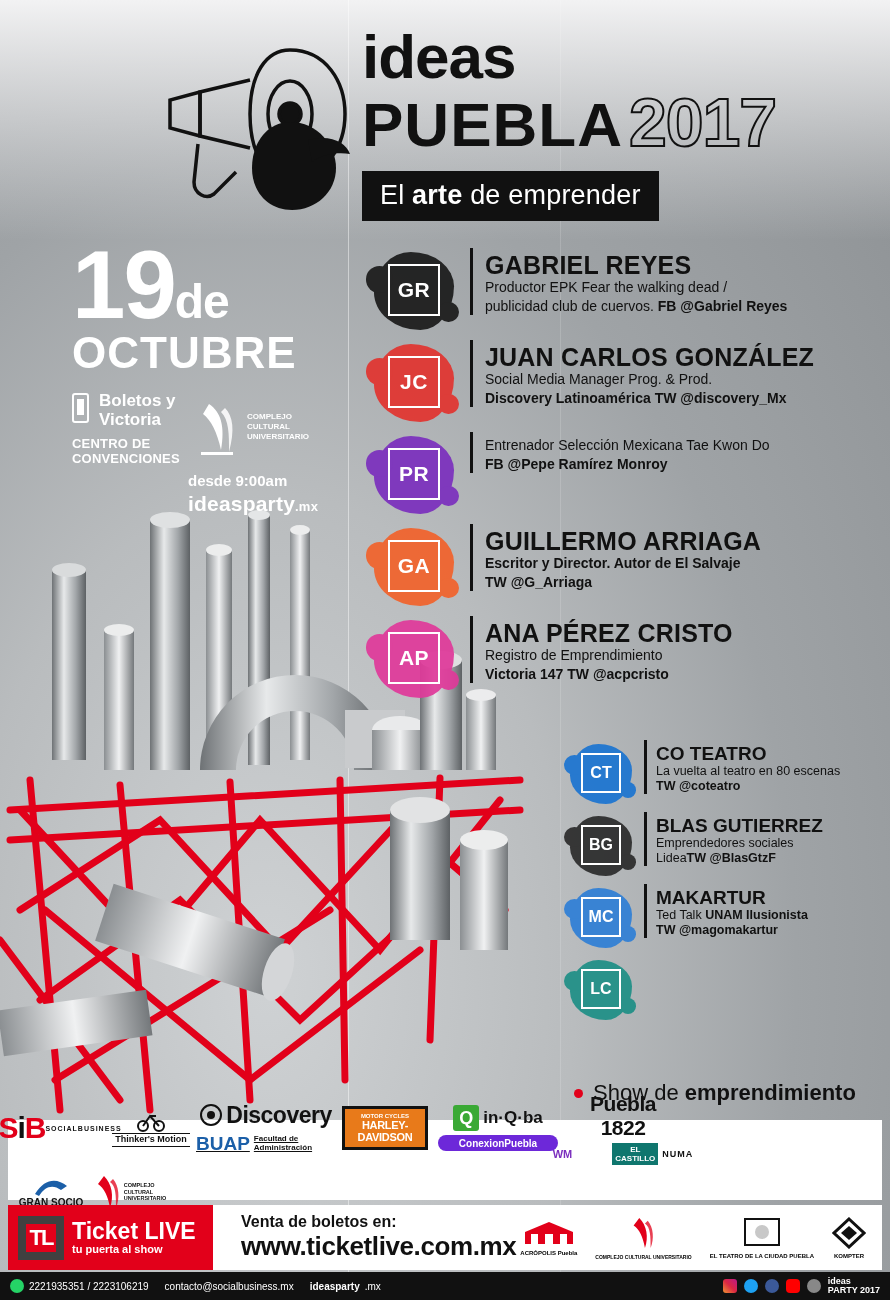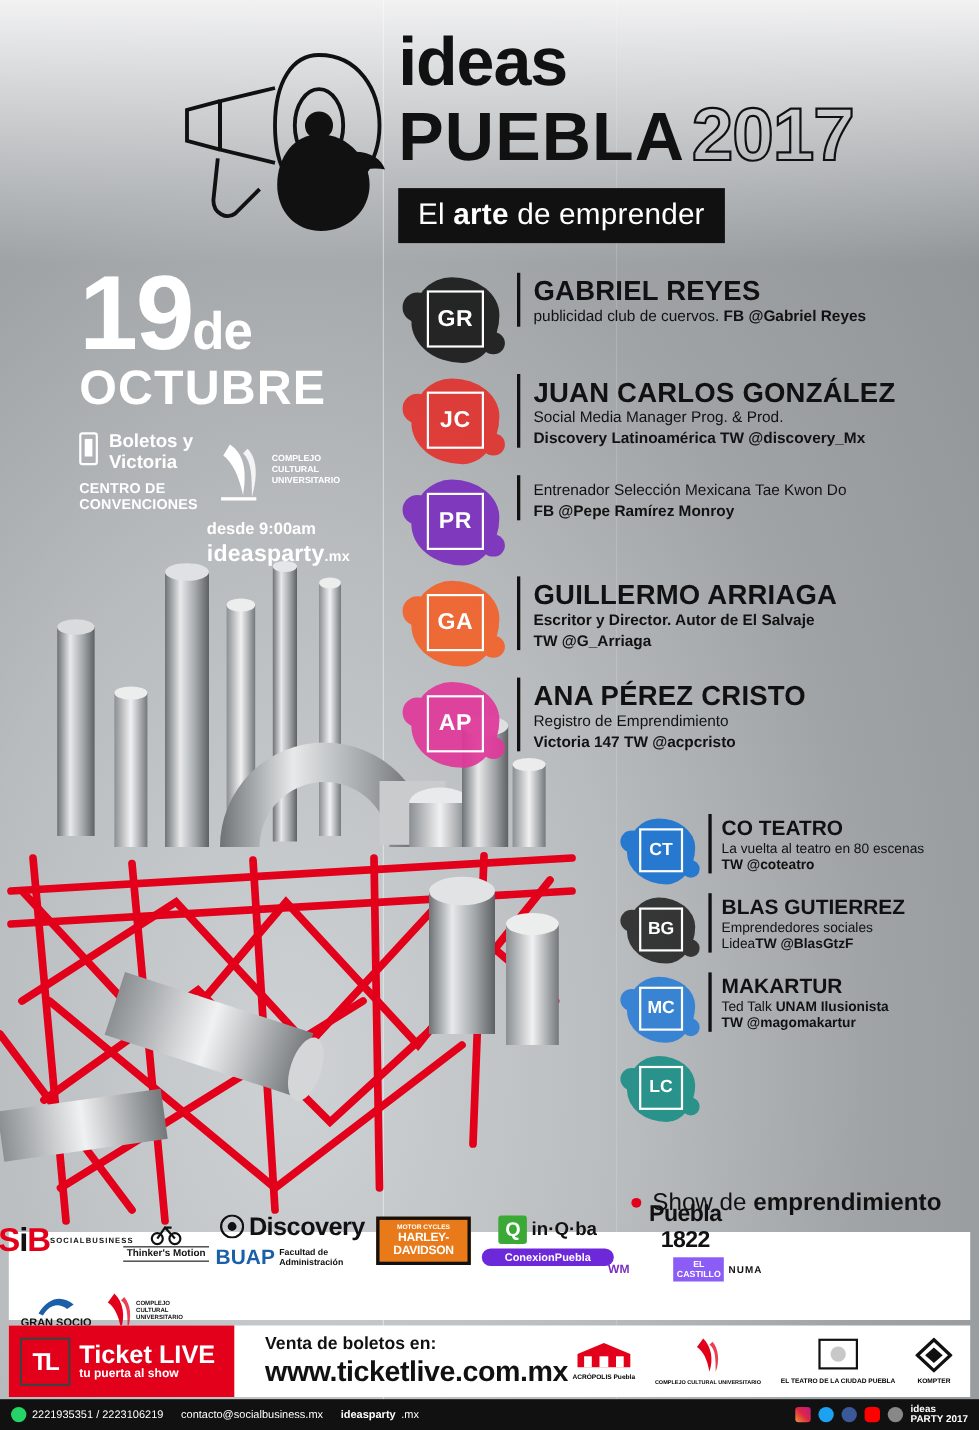--- a/index.html
+++ b/index.html
@@ -147,21 +147,21 @@
 
   .ticketbar {
     position: absolute; left: 8px; right: 8px; top: 1205px; height: 65px;
     background: #fff; display: flex; align-items: center;
   }
   .tl-red {
     width: 205px; height: 65px; background: #e2001a; color: #fff; display: flex;
     align-items: center; gap: 8px; padding-left: 10px;
   }
   .tl-mark {
-    width: 46px; height: 44px; border: 2px solid #404040; display: flex; align-items: center;
+    width: 46px; height: 44px; border: 8px solid #404040; display: flex; align-items: center;
     justify-content: center; font-weight: bold; font-size: 22px; letter-spacing: -2px;
   }
   .tl-words .w1 { font-size: 23px; font-weight: bold; line-height: 1; }
   .tl-words .w1 i { font-style: normal; }
   .tl-words .w2 { font-size: 11px; font-weight: bold; }
   .venta { flex: 1; padding-left: 28px; color: #111; }
   .venta .v1 { font-size: 16px; font-weight: bold; }
   .venta .v2 { font-size: 26px; font-weight: bold; letter-spacing: -.4px; }
 
   .footer {
@@ -312,20 +312,21 @@
   <div class="speakers">
 
     <div class="sp">
       <div class="sp-badge">
         <div class="sp-blob" style="background:#1a1a1a"></div>
         <div class="sp-frame"></div>
         <div class="sp-ini">GR</div>
       </div>
       <div class="sp-text">
         <div class="sp-name">GABRIEL REYES</div>
+        <div class="sp-role">Productor EPK Fear the walking dead /</div>
         <div class="sp-role">
           <span>publicidad club de cuervos.</span>
           <b>FB</b>
           <b>@Gabriel Reyes</b>
         </div>
       </div>
     </div>
 
     <div class="sp">
       <div class="sp-badge">
@@ -463,41 +464,41 @@
         <div style="border-top:1px solid #111;border-bottom:1px solid #111;padding:1px 3px;">Thinker's Motion</div>
       </div>
       <div class="logo-cell" style="width:140px;height:58px;flex-direction:column;">
         <div style="display:flex;align-items:center;gap:4px;">
           <svg width="22" height="22" viewBox="0 0 22 22">
               <circle cx="11" cy="11" r="10" fill="none" stroke="#111" stroke-width="2"></circle>
               <circle cx="11" cy="11" r="4" fill="#111"></circle>
             </svg>
           <span style="font-size:23px;font-weight:bold;letter-spacing:-.5px;">Discovery</span>
         </div>
-        <div style="display:flex;align-items:center;gap:4px;margin-top:4px;">
+        <div style="display:flex;align-items:center;gap:4px;margin-top:4px;text-decoration:underline;">
           <span style="font-size:19px;font-weight:bold;color:#1b5fa8;">BUAP</span>
           <span style="font-size:8px;line-height:1.05;text-align:left;">Facultad de Administración</span>
         </div>
       </div>
       <div class="logo-cell" style="width:86px;height:44px;background:#e87a1a;color:#fff;border:3px solid #111;flex-direction:column;font-size:10px;">
         <span style="font-size:6px;">MOTOR CYCLES</span>
         <span style="font-size:11px;letter-spacing:-.3px;">HARLEY-DAVIDSON</span>
       </div>
       <div class="logo-cell" style="width:128px;height:58px;flex-direction:column;">
         <div style="display:flex;align-items:center;gap:4px;">
           <div style="width:26px;height:26px;background:#3aa935;color:#fff;display:flex;align-items:center;justify-content:center;font-size:18px;border-radius:3px;">Q</div>
           <span style="font-size:17px;font-weight:bold;">in·Q·ba</span>
         </div>
         <div style="width:120px;height:16px;background:#6d28d9;color:#fff;font-size:10px;display:flex;align-items:center;justify-content:center;margin-top:4px;border-radius:8px;">ConexionPuebla</div>
       </div>
       <div class="logo-cell" style="width:110px;height:58px;flex-direction:column;">
         <span style="font-size:21px;font-weight:bold;letter-spacing:-.5px;">Puebla 1822</span>
         <div style="display:flex;gap:4px;margin-top:3px;align-items:center;">
           <span style="font-size:11px;font-weight:bold;color:#7b2fbe;">WM</span>
-          <span style="font-size:8px;font-weight:bold;background:#8b5cf6;color:#fff;padding:2px 3px;margin-left:36px;">EL CASTILLO</span>
+          <span style="font-size:8px;font-weight:bold;background:#0f766e;color:#fff;padding:2px 3px;margin-left:36px;">EL CASTILLO</span>
           <span style="font-size:9px;font-weight:bold;letter-spacing:1px;">NUMA</span>
         </div>
       </div>
       <div class="logo-cell" style="width:74px;height:58px;flex-direction:column;">
         <svg width="40" height="22" viewBox="0 0 40 22">
             <path d="M4 18 C 14 2 26 2 36 10 L 30 14 C 22 8 14 10 8 20 Z" fill="#1b5fa8"></path>
           </svg>
         <span style="font-size:10px;font-weight:bold;line-height:1;text-align:center;">GRAN SOCIO</span>
       </div>
       <div class="logo-cell" style="width:74px;height:58px;">

